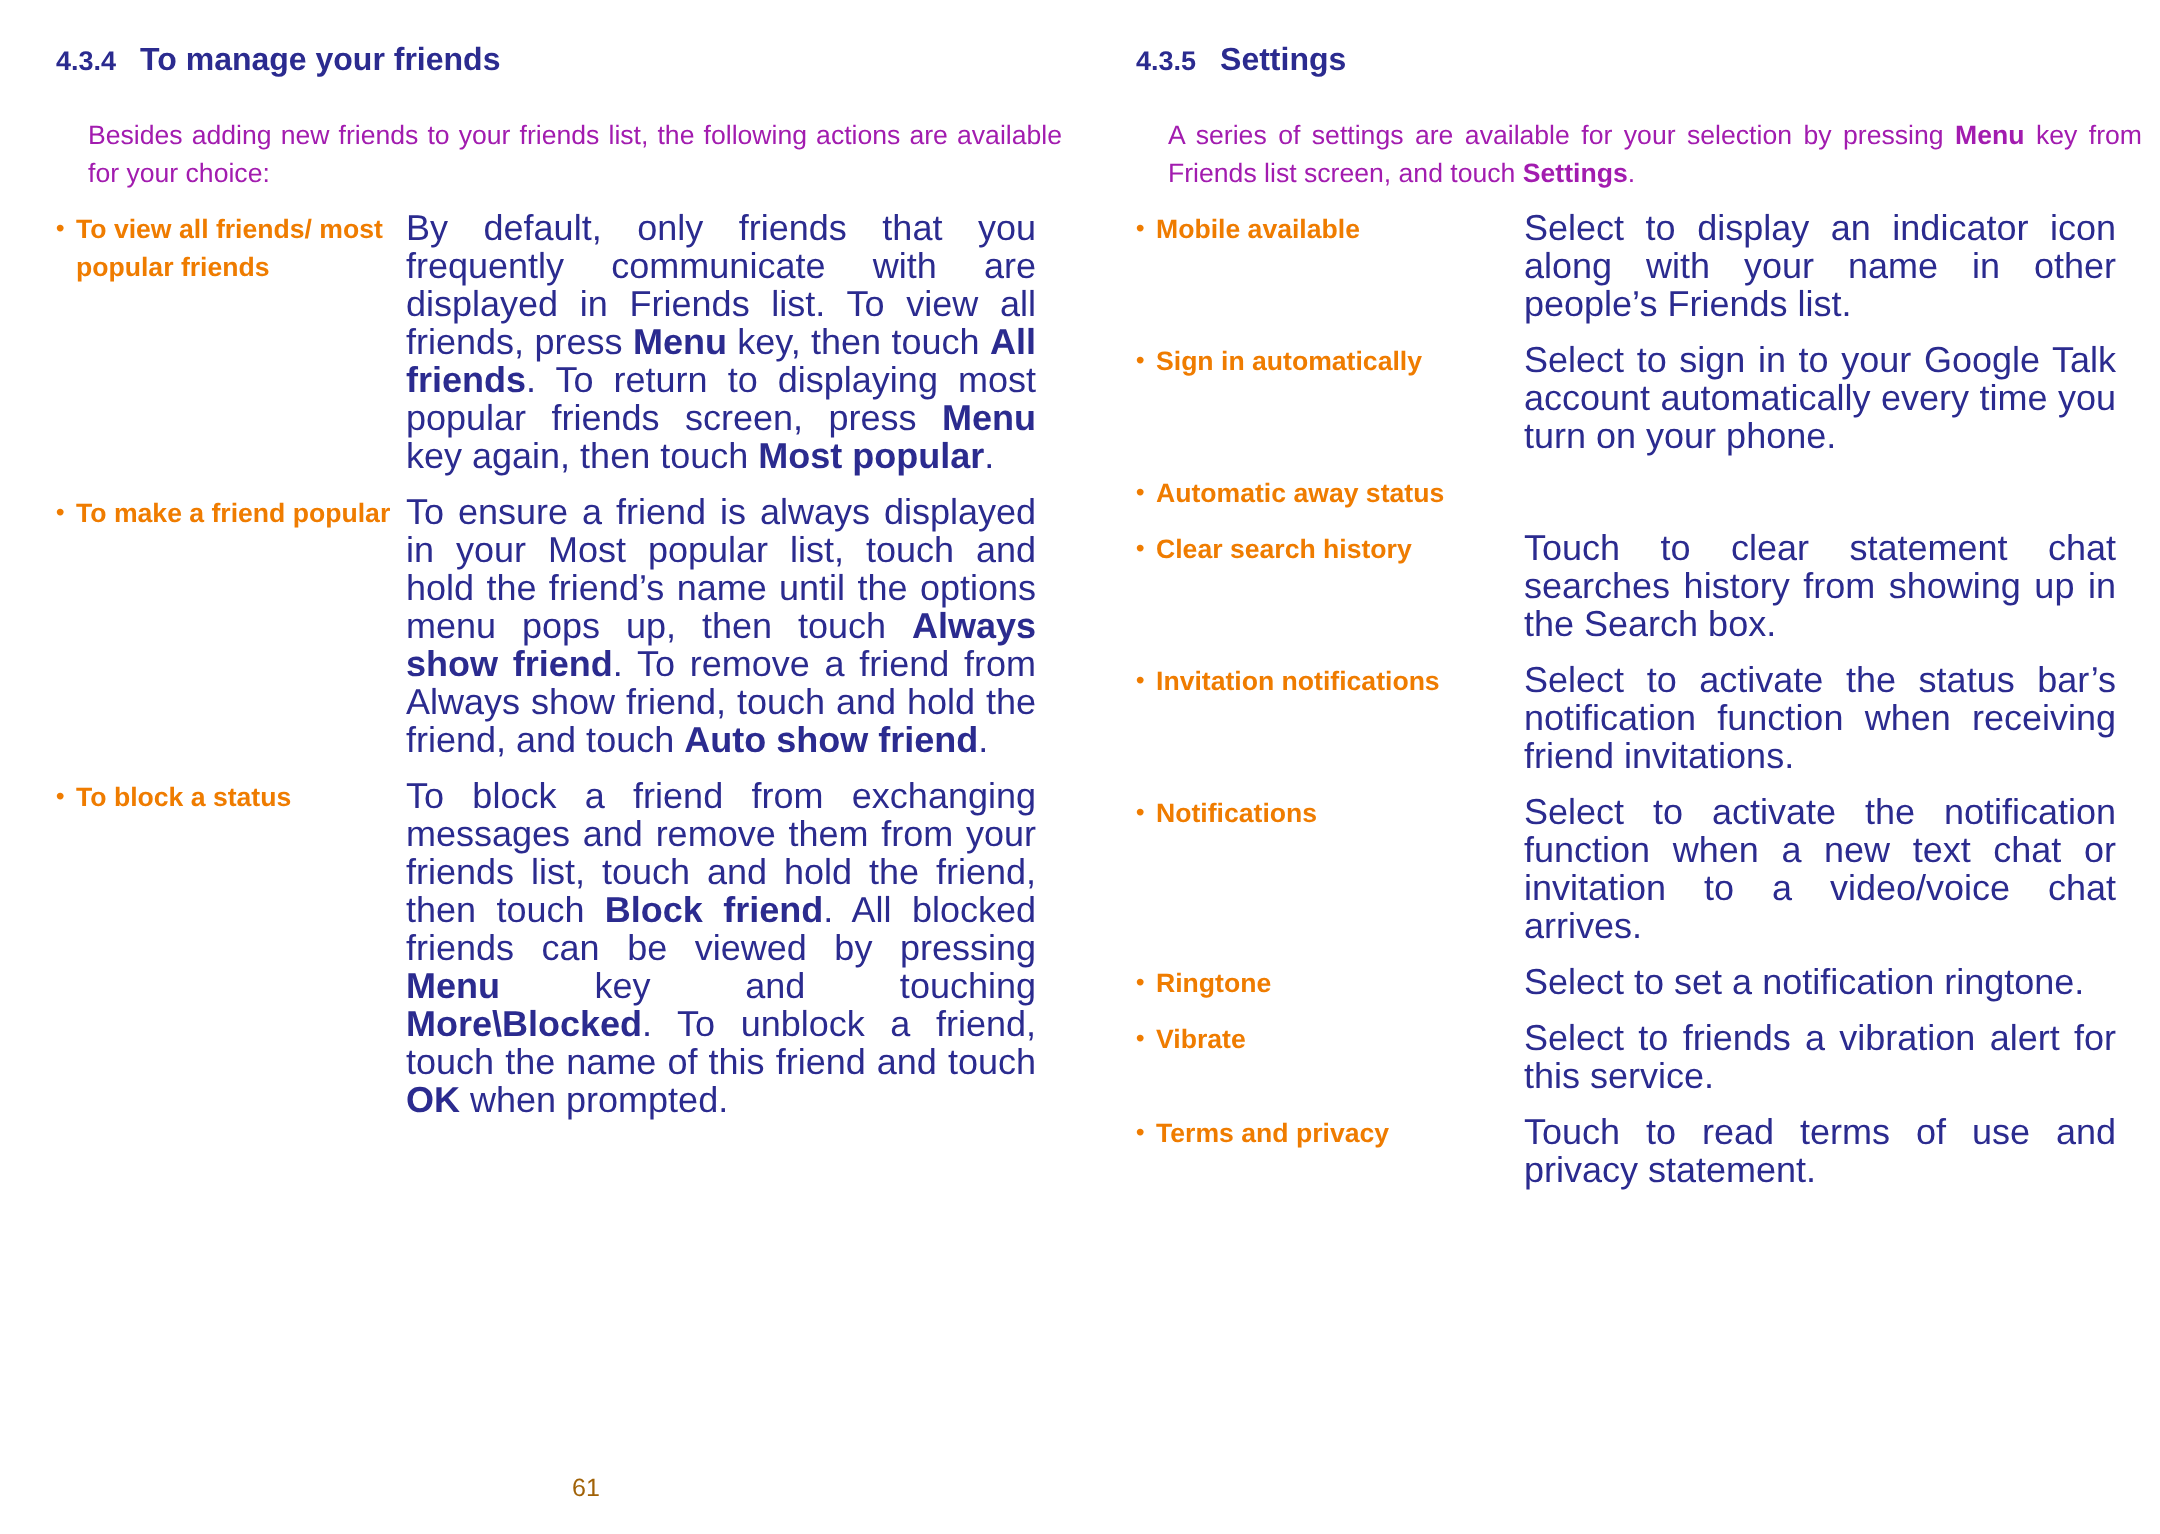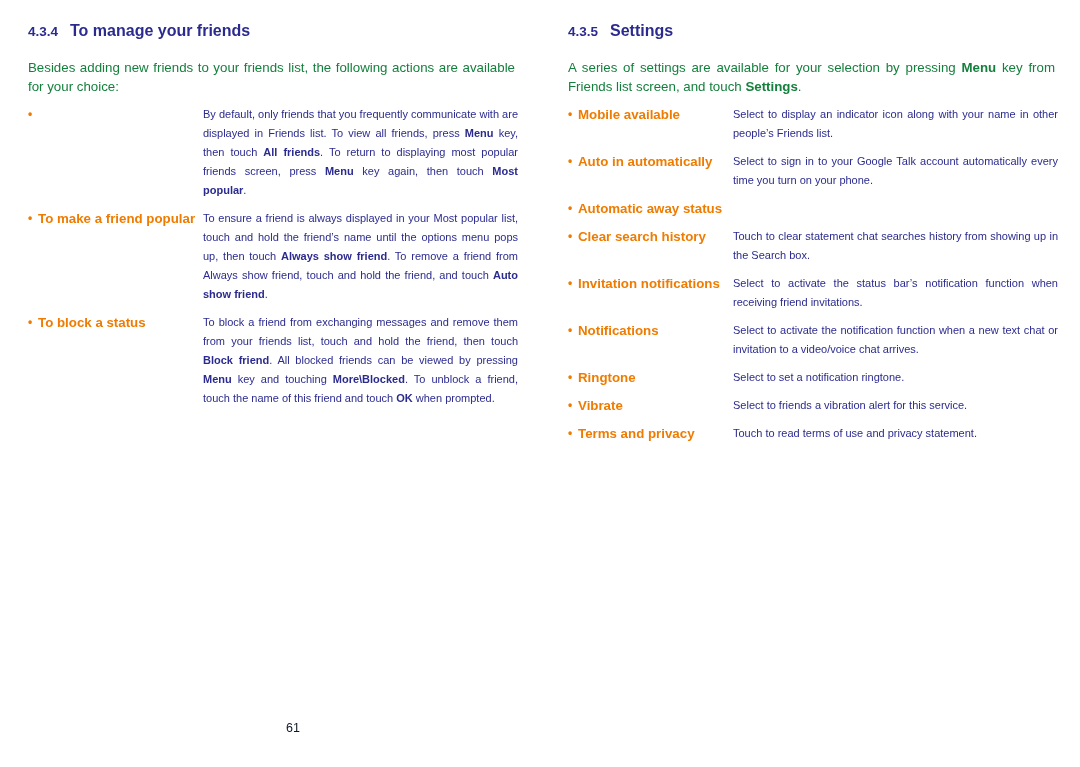--- a/index.html
+++ b/index.html
@@ -46,25 +46,25 @@
     letter-spacing: 0px;
   }
   .sec-head .ttl {
     font-size: 16px;
     font-weight: bold;
     margin-left: 12px;
   }
 
   .intro {
     position: absolute;
-    left: 0;
+    left: 16px;
     width: 487px;
     font-size: 13.3px;
     line-height: 19px;
-    color: #15803d;
+    color: #a21caf;
     text-align: justify;
     text-justify: inter-word;
   }
   .intro b { font-weight: bold; }
 
   
   .rows {
     position: absolute;
     left: 0;
     width: 490px;
@@ -86,55 +86,55 @@
   .term .bullet {
     position: absolute;
     left: 0;
     top: 0;
     color: #ef7c00;
     font-size: 12px;
     line-height: 19px;
   }
   .desc {
     flex: 1 1 auto;
-    font-size: 11px;
+    font-size: 18px;
     line-height: 19px;
     color: #2b2b8f;
     text-align: justify;
     text-justify: inter-word;
   }
   .desc b { font-weight: bold; }
 
   
   .col-left .term { width: 165px; }
   .col-left .desc { width: 322px; }
   .col-right .term { width: 155px; }
-  .col-right .desc { width: 325px; }
+  .col-right .desc { width: 325px; margin-left: 29px; }
 
   .folio {
     position: absolute;
-    bottom: 32px;
+    bottom: 16px;
     font-size: 12.5px;
-    color: #0f172a;
+    color: #a16207;
   }
   .folio-left { left: 258px; }
 </style>
 </head>
 <body>
 
 <div class="page">
 
   <div class="col col-left">
     <div class="sec-head">
       <span class="num">4.3.4</span><span class="ttl">To manage your friends</span>
     </div>
     <div class="intro" style="top:58px;">Besides adding new friends to your friends list, the following actions are available for your choice:</div>
     <div class="rows" id="left-rows" style="top:105px;">
         <div class="row">
-          <div class="term"><span class="bullet">•</span></div>
+          <div class="term"><span class="bullet">•</span><span>To view all friends/ most popular friends</span></div>
           <div class="desc">By default, only friends that you frequently communicate with are displayed in Friends list. To view all friends, press <b>Menu</b> key, then touch <b>All friends</b>. To return to displaying most popular friends screen, press <b>Menu</b> key again, then touch <b>Most popular</b>.</div>
         </div>
         <div class="row">
           <div class="term"><span class="bullet">•</span><span>To make a friend popular</span></div>
           <div class="desc">To ensure a friend is always displayed in your Most popular list, touch and hold the friend’s name until the options menu pops up, then touch <b>Always show friend</b>. To remove a friend from Always show friend, touch and hold the friend, and touch <b>Auto show friend</b>.</div>
         </div>
         <div class="row">
           <div class="term"><span class="bullet">•</span><span>To block a status</span></div>
           <div class="desc">To block a friend from exchanging messages and remove them from your friends list, touch and hold the friend, then touch <b>Block friend</b>. All blocked friends can be viewed by pressing <b>Menu</b> key and touching <b>More\Blocked</b>. To unblock a friend, touch the name of this friend and touch <b>OK</b> when prompted.</div>
         </div>
@@ -146,21 +146,21 @@
     <div class="sec-head">
       <span class="num">4.3.5</span><span class="ttl">Settings</span>
     </div>
     <div class="intro" id="right-intro" style="top:58px;">A series of settings are available for your selection by pressing <b>Menu</b> key from Friends list screen, and touch <b>Settings</b>.</div>
     <div class="rows" id="right-rows" style="top:105px;">
         <div class="row">
           <div class="term"><span class="bullet">•</span><span>Mobile available</span></div>
           <div class="desc">Select to display an indicator icon along with your name in other people’s Friends list.</div>
         </div>
         <div class="row">
-          <div class="term"><span class="bullet">•</span><span>Auto in automatically</span></div>
+          <div class="term"><span class="bullet">•</span><span>Sign in automatically</span></div>
           <div class="desc">Select to sign in to your Google Talk account automatically every time you turn on your phone.</div>
         </div>
         <div class="row">
           <div class="term"><span class="bullet">•</span><span>Automatic away status</span></div>
         </div>
         <div class="row">
           <div class="term"><span class="bullet">•</span><span>Clear search history</span></div>
           <div class="desc">Touch to clear statement chat searches history from showing up in the Search box.</div>
         </div>
         <div class="row">

